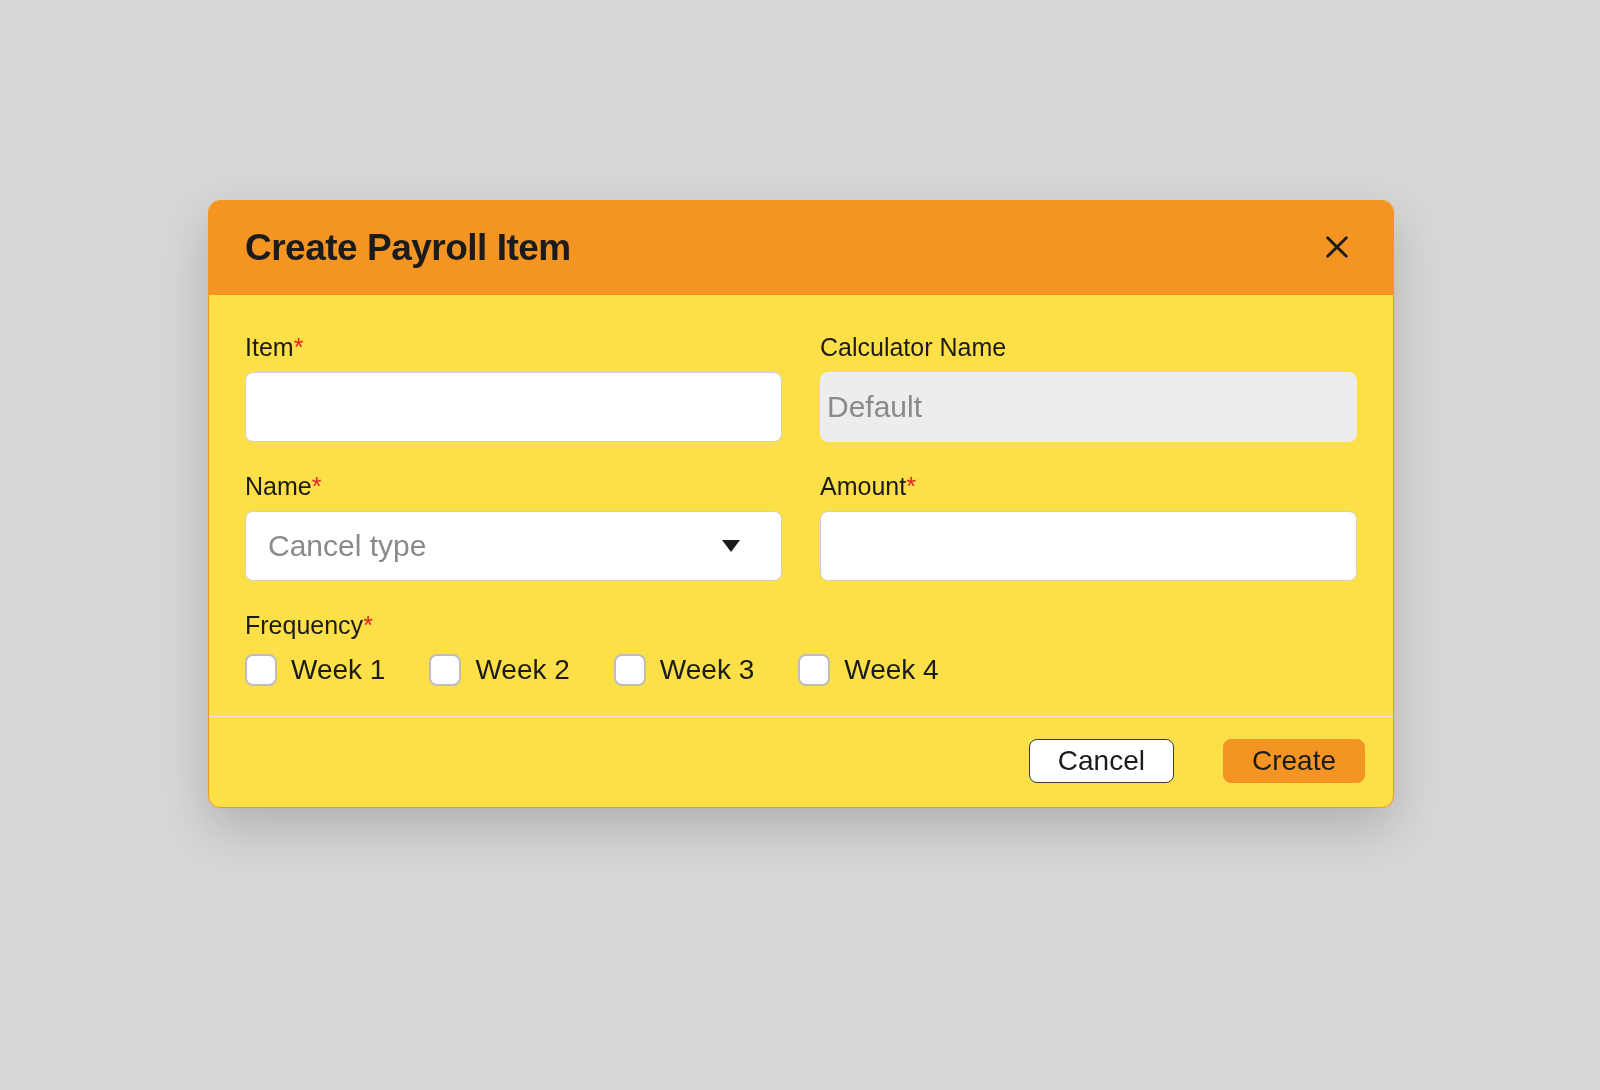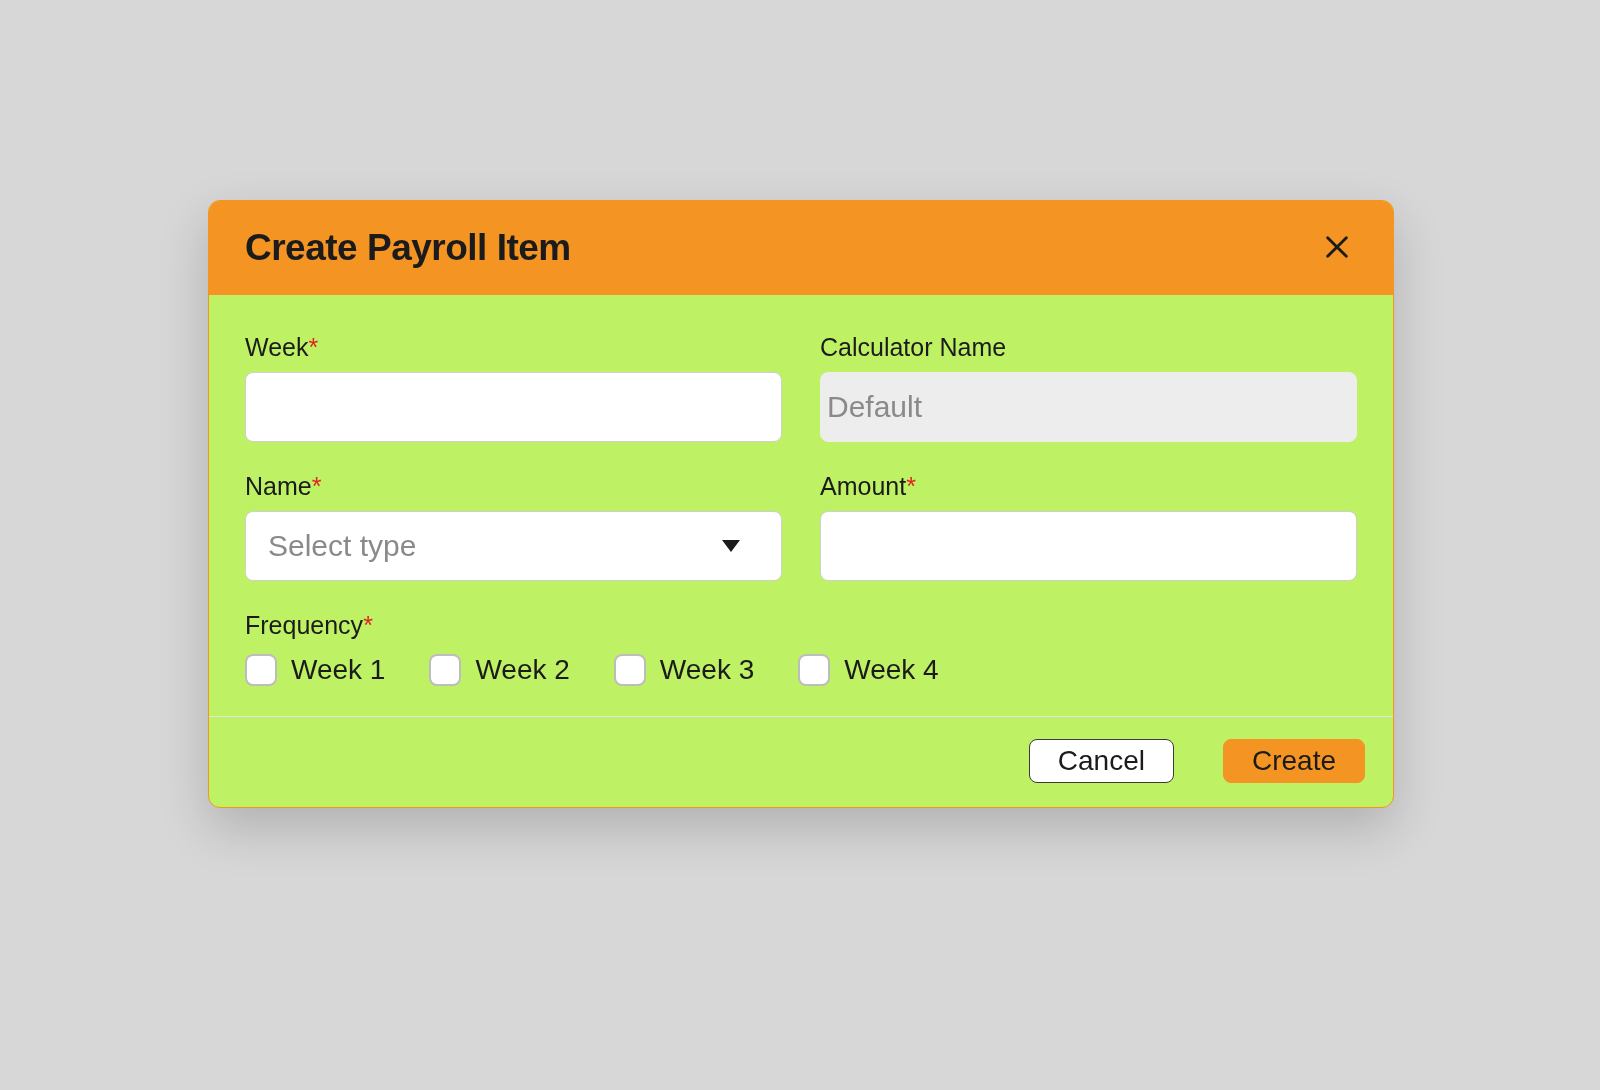--- a/index.html
+++ b/index.html
@@ -9,21 +9,21 @@
     font-family: "Century Gothic", "Futura", "Avenir", "Trebuchet MS", sans-serif;
     width: 1600px;
     height: 1090px;
     position: relative;
   }
   .modal {
     position: absolute;
     left: 208px;
     top: 200px;
     width: 1186px;
-    background: #bef264;
+    background: #fde047;
     border-radius: 12px;
     border: 1px solid #F39423;
     box-shadow: 0 20px 50px rgba(0,0,0,0.18);
     overflow: hidden;
   }
   .modal-header {
     background: #F39423;
     padding: 26px 36px 26px 36px;
     display: flex;
     align-items: center;
@@ -180,37 +180,37 @@
         </svg>
       </span>
     </button>
   </div>
 
   <div class="modal-body">
 
     <div class="form-row">
       <div class="form-group">
         <label class="label">
-          <span>Week</span><span class="req">*</span>
+          <span>Item</span><span class="req">*</span>
         </label>
         <input type="text" class="text-input" value="" style="">
       </div>
       <div class="form-group">
         <label class="label">Calculator Name</label>
         <input type="text" class="text-input readonly" readonly="" value="Default" style="">
       </div>
     </div>
 
     <div class="form-row">
       <div class="form-group">
         <label class="label">
           <span>Name</span><span class="req">*</span>
         </label>
         <div class="select-wrap">
-          <button type="button" class="select-input">Select type</button>
+          <button type="button" class="select-input">Cancel type</button>
           <span class="select-caret">
             <svg viewBox="0 0 18 12">
                 <polygon points="0,0 18,0 9,12" fill="#1B1B1B"></polygon>
               </svg>
           </span>
         </div>
       </div>
       <div class="form-group">
         <label class="label">
           <span>Amount</span><span class="req">*</span>

